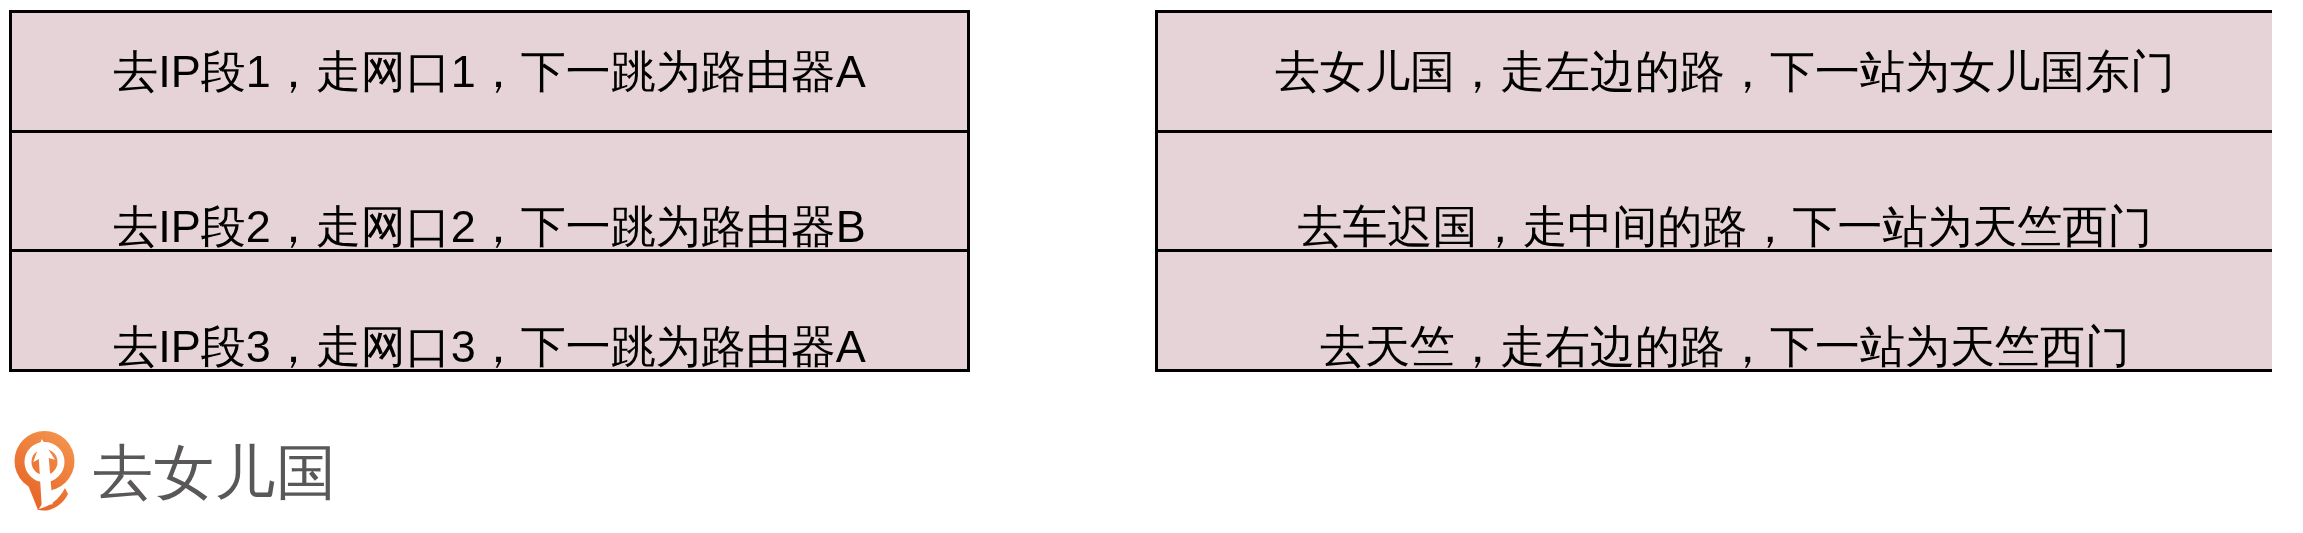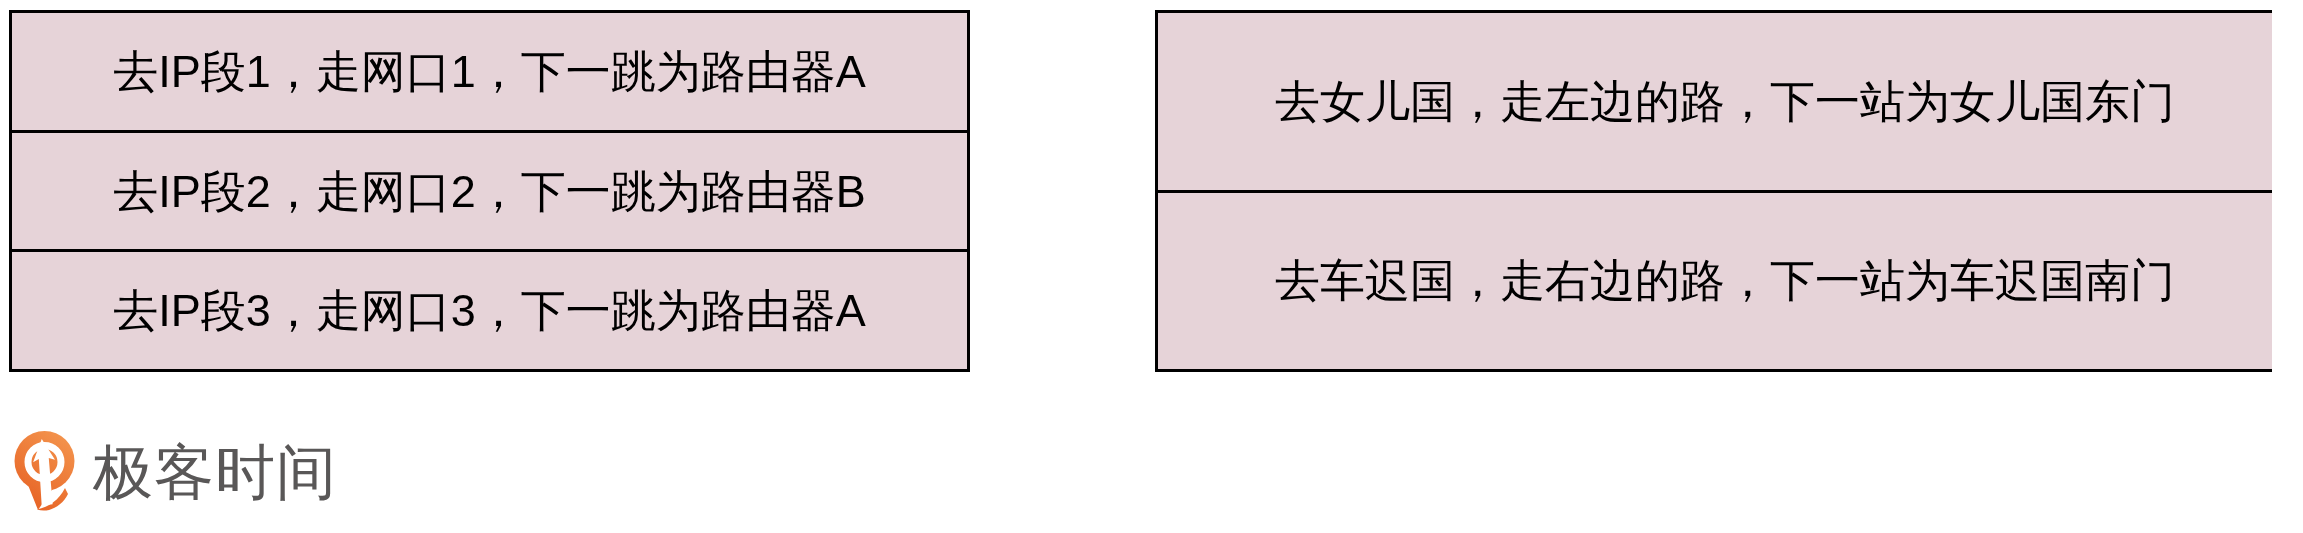--- a/index.html
+++ b/index.html
@@ -31,20 +31,21 @@
     display: flex;
     align-items: center;
     justify-content: center;
     font-size: 45px;
     line-height: 1;
     color: #000000;
     white-space: nowrap;
   }
   .tbl .cell + .cell {
     border-top: 3px solid #000000;
+    align-items: flex-end;
   }
   .logo {
     position: absolute;
     left: 13px;
     top: 430px;
     height: 86px;
     display: flex;
     align-items: center;
     gap: 17px;
   }
@@ -72,21 +73,24 @@
     <div class="cell">
       <span>去IP段3，走网口3，下一跳为路由器A</span>
     </div>
   </div>
 
   <div class="tbl tbl-right">
     <div class="cell">
       <span>去女儿国，走左边的路，下一站为女儿国东门</span>
     </div>
     <div class="cell">
-      <span>去车迟国，走右边的路，下一站为车迟国南门</span>
+      <span>去车迟国，走中间的路，下一站为天竺西门</span>
+    </div>
+    <div class="cell">
+      <span>去天竺，走右边的路，下一站为天竺西门</span>
     </div>
   </div>
 
   <div class="logo">
     <svg class="logo-icon" viewBox="0 0 63 86" aria-hidden="true">
       <defs>
         <linearGradient id="gq" x1="0" y1="86" x2="63" y2="0" gradientUnits="userSpaceOnUse">
           <stop offset="0" stop-color="#e4581c"></stop>
           <stop offset="1" stop-color="#f59a52"></stop>
         </linearGradient>
@@ -94,16 +98,16 @@
 
       <circle cx="31.5" cy="31" r="30" fill="url(#gq)"></circle>
       <path d="M13,50 L25,80 L43,54 Z" fill="url(#gq)"></path>
 
       <path d="M52,58 C46,70 36,77 24,79.5 C36,83.5 49,76 55,64 Z" fill="url(#gq)"></path>
 
       <circle cx="31.5" cy="32" r="16.5" fill="none" stroke="#ffffff" stroke-width="7"></circle>
 
       <path d="M32,9 L43,31 L37,28.5 L36,75 L25,75 L27,28.5 L21,31 Z" fill="#ffffff" transform="rotate(-6 31.5 40)"></path>
     </svg>
-    <span class="logo-text">极客时间</span>
+    <span class="logo-text">去女儿国</span>
   </div>
 
 </div>
 
 </body></html>

